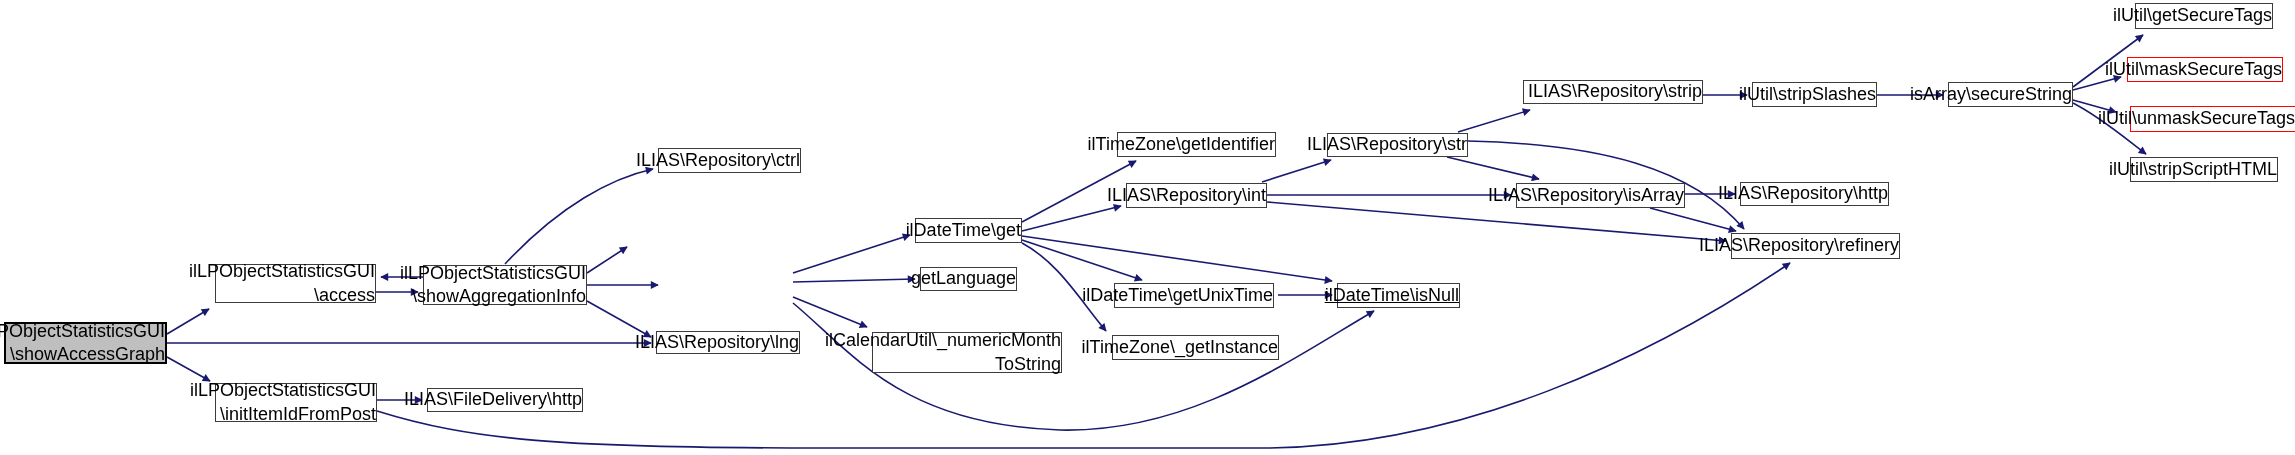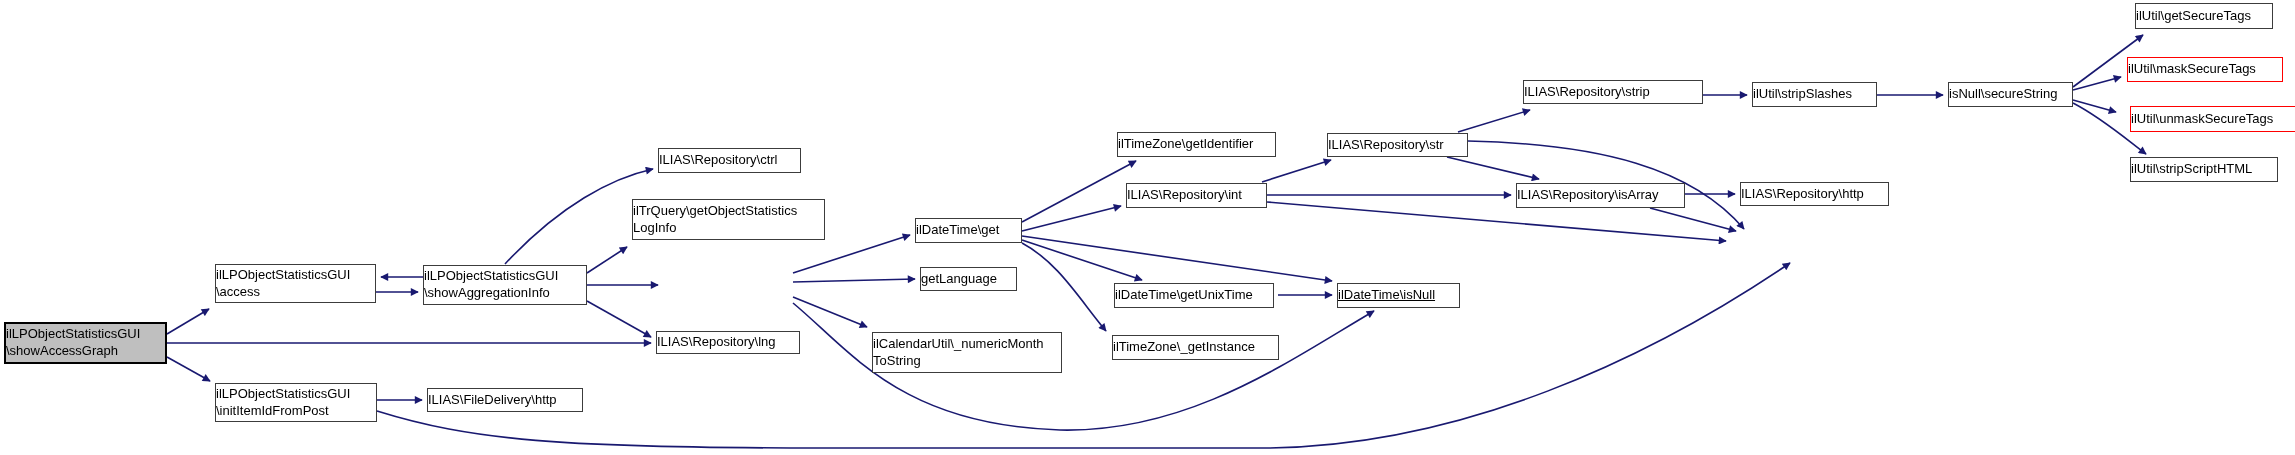--- a/index.html
+++ b/index.html
@@ -11,24 +11,24 @@
   }
   #edges{position:absolute;left:0;top:0;width:2295px;height:455px;}
   .edge{fill:none;stroke:#191970;stroke-width:1.6px;}
   .node{
     position:absolute;
     box-sizing:border-box;
     background:#ffffff;
     border:1.5px solid #3c3c3c;
     display:flex;
     flex-direction:column;
-    align-items:flex-start;
+    align-items:flex-end;
     justify-content:center;
     text-align:center;
-    font-size:13px;
+    font-size:18px;
     line-height:1.3;
     color:#000000;
     white-space:nowrap;
     cursor:pointer;
   }
   .node.main{
     background:#bfbfbf;
     border:2px solid #000000;
   }
   .node.red{
@@ -89,24 +89,20 @@
       <span>ilLPObjectStatisticsGUI</span>
       <span>\access</span>
     </div>
     <div class="node normal" style="left: 423px; top: 265px; width: 164px; height: 40px;">
       <span>ilLPObjectStatisticsGUI</span>
       <span>\showAggregationInfo</span>
     </div>
     <div class="node normal" style="left: 658px; top: 148px; width: 143px; height: 25px;">
       <span>ILIAS\Repository\ctrl</span>
     </div>
-    <div class="node normal" style="left: 632px; top: 199px; width: 193px; height: 41px;">
-      <span>ilTrQuery\getObjectStatistics</span>
-      <span>LogInfo</span>
-    </div>
     <div class="node normal" style="left: 656px; top: 331px; width: 144px; height: 23px;">
       <span>ILIAS\Repository\lng</span>
     </div>
     <div class="node normal" style="left: 872px; top: 332px; width: 190px; height: 41px;">
       <span>ilCalendarUtil\_numericMonth</span>
       <span>ToString</span>
     </div>
     <div class="node normal" style="left: 915px; top: 218px; width: 107px; height: 25px;">
       <span>ilDateTime\get</span>
     </div>
@@ -133,25 +129,28 @@
     </div>
     <div class="node normal" style="left: 1523px; top: 80px; width: 180px; height: 24px;">
       <span>ILIAS\Repository\strip</span>
     </div>
     <div class="node normal" style="left: 1516px; top: 183px; width: 169px; height: 25px;">
       <span>ILIAS\Repository\isArray</span>
     </div>
     <div class="node normal" style="left: 1740px; top: 182px; width: 149px; height: 24px;">
       <span>ILIAS\Repository\http</span>
     </div>
+    <div class="node normal" style="left: 1731px; top: 233px; width: 169px; height: 26px;">
+      <span>ILIAS\Repository\refinery</span>
+    </div>
     <div class="node normal" style="left: 1752px; top: 82px; width: 125px; height: 25px;">
       <span>ilUtil\stripSlashes</span>
     </div>
     <div class="node normal" style="left: 1948px; top: 82px; width: 125px; height: 25px;">
-      <span>isNull\secureString</span>
+      <span>isArray\secureString</span>
     </div>
     <div class="node normal" style="left: 2135px; top: 3px; width: 138px; height: 26px;">
       <span>ilUtil\getSecureTags</span>
     </div>
     <div class="node red" style="left: 2127px; top: 57px; width: 156px; height: 25px;">
       <span>ilUtil\maskSecureTags</span>
     </div>
     <div class="node red" style="left: 2122px; top: 106px; width: 166px; height: 26px; margin-left: 8px;">
       <span>ilUtil\unmaskSecureTags</span>
     </div>

